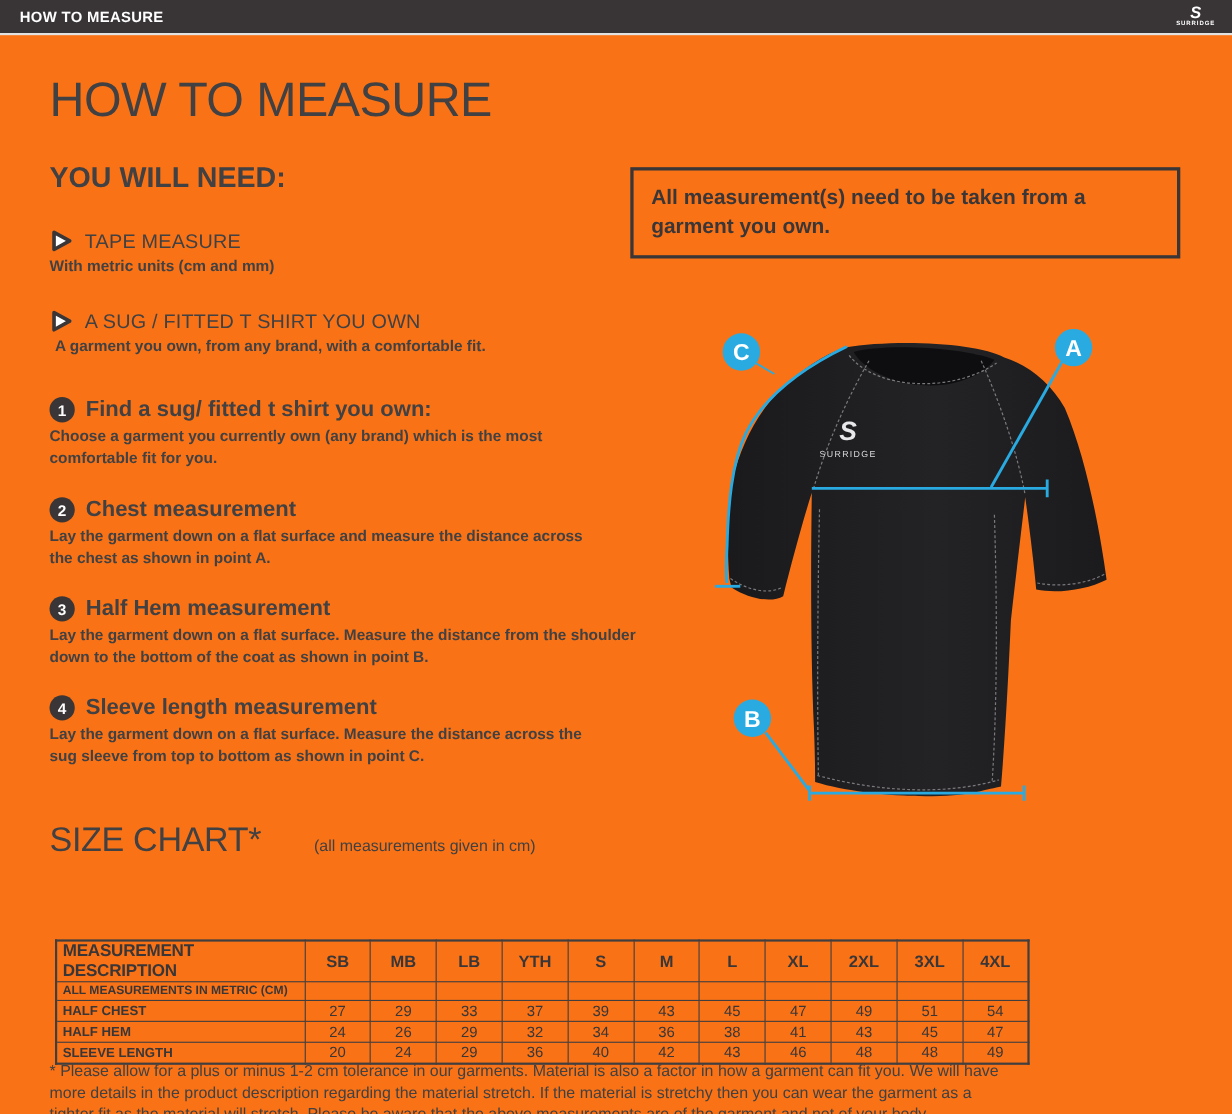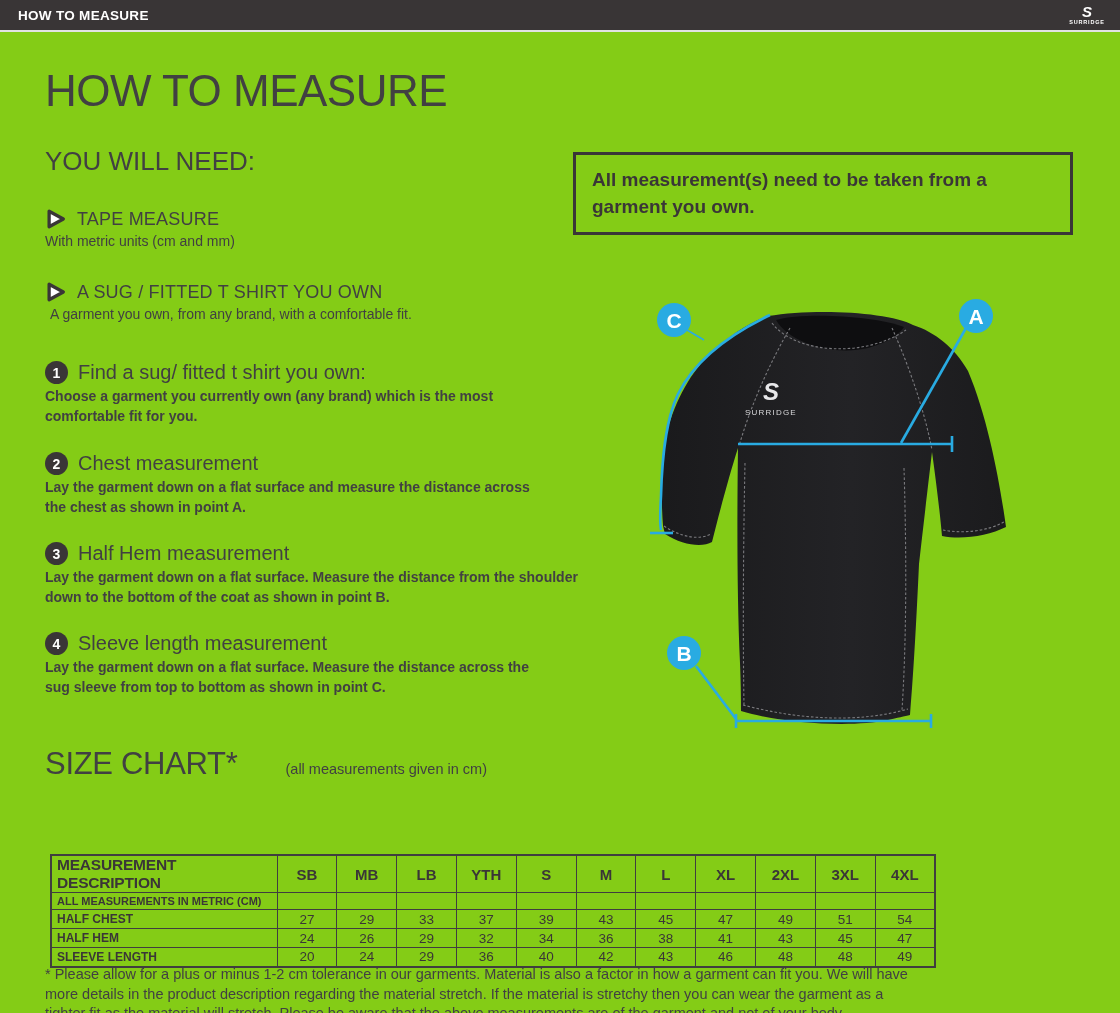--- a/index.html
+++ b/index.html
@@ -1,53 +1,53 @@
 <!DOCTYPE html>
 <html><head>
 <meta charset="utf-8">
 <style>
   * { margin:0; padding:0; box-sizing:border-box; }
   html,body { background:#ffffff; }
   body { font-family:"Liberation Sans", sans-serif; color:#414042; }
-  .page { position:relative; width:1120px; height:1013px; background:#84cc16; overflow:hidden; }
+  .page { position:relative; width:1120px; height:1013px; background:#f97316; overflow:hidden; }
 
   
   .topbar { position:absolute; top:0; left:0; width:1120px; height:30px;
             background:#393536; display:flex; align-items:center;
             box-shadow:0 2px 0 #e2e2e2; }
   .topbar-title { color:#ffffff; font-size:13.5px; font-weight:600;
                   letter-spacing:.3px; padding-left:18px; }
   .topbar-logo { position:absolute; right:10px; top:1px; width:46px; height:28px;
                  display:flex; flex-direction:column; align-items:center; justify-content:center;
                  color:#fff; line-height:1; }
   .topbar-logo .s { font-size:15px; font-weight:bold; font-style:italic; }
   .topbar-logo .w { font-size:5.5px; letter-spacing:.8px; font-weight:bold; margin-top:1px; }
 
   
   .h1 { position:absolute; left:45px; top:66px; font-size:44px; font-weight:400;
         letter-spacing:-.5px; color:#414042; }
-  .h2-need { position:absolute; left:45px; top:146px; font-size:26px; font-weight:400; }
+  .h2-need { position:absolute; left:45px; top:146px; font-size:26px; font-weight:700; }
 
   
   .need { position:absolute; left:45px; width:540px; }
   .need-row { display:flex; align-items:center; gap:10px; }
   .need-title { font-size:18px; font-weight:400; letter-spacing:.2px; }
-  .need-sub { font-size:14px; margin-top:3px; color:#414042; }
+  .need-sub { font-size:14px; margin-top:3px; color:#414042;font-weight:bold; }
   .need1 { top:208px; }
   .need2 { top:281px; }
   .need2 .need-sub { margin-left:5px; }
   .tri { width:22px; height:22px; flex:0 0 22px; }
 
   
   .step { position:absolute; left:45px; width:560px; }
   .step-row { display:flex; align-items:center; gap:10px; }
   .step-badge { width:23px; height:23px; border-radius:50%; background:#3a3637;
                 color:#fff; font-size:14px; font-weight:bold; display:flex;
                 align-items:center; justify-content:center; flex:0 0 23px; }
-  .step-title { font-size:20px; font-weight:400; }
+  .step-title { font-size:20px; font-weight:700; }
   .step-body { font-size:14px; line-height:1.44; margin-top:2px; color:#414042;
                white-space:pre-line;font-weight:bold; }
   .step1 { top:361px; } .step2 { top:452px; } .step3 { top:542px; } .step4 { top:632px; }
 
   
   .notice { position:absolute; left:573px; top:152px; width:500px; min-height:78px;
             border:3px solid #3a3637; padding:12px 16px; font-size:19px;
             font-weight:bold; line-height:1.4; color:#3a3637; }
 
   

